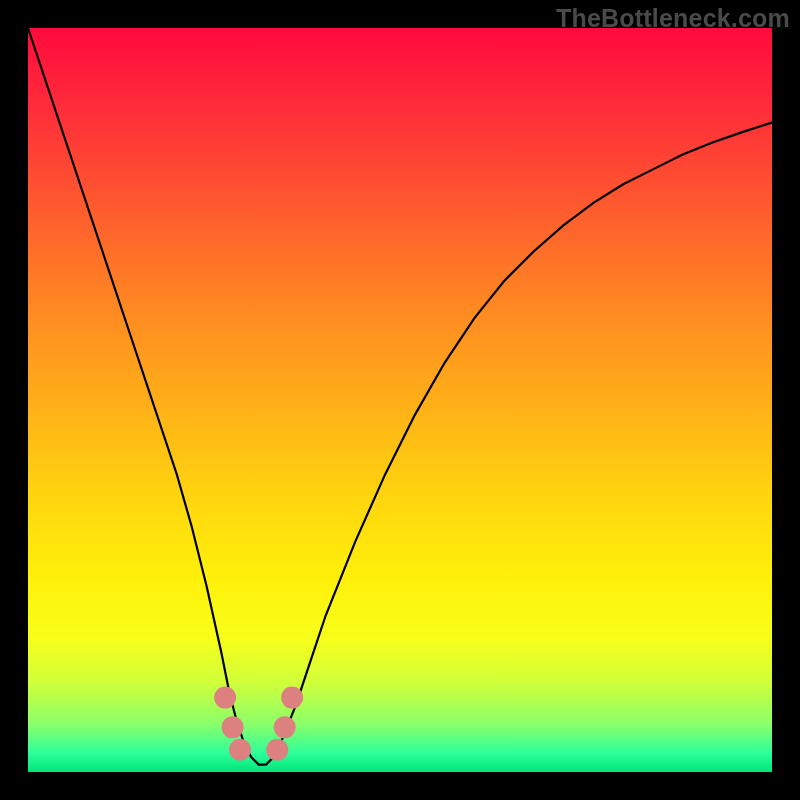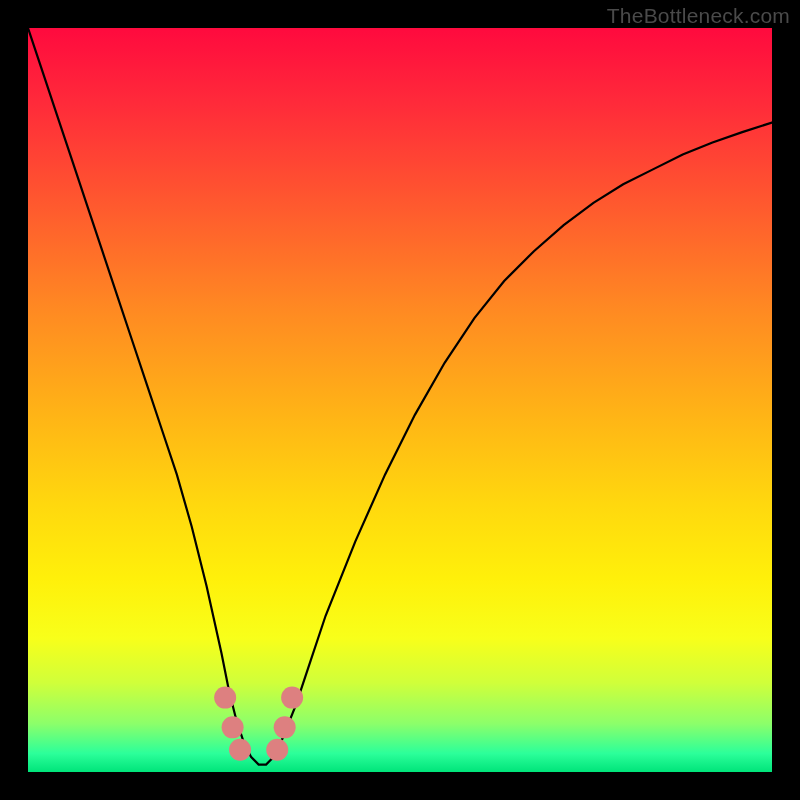--- a/index.html
+++ b/index.html
@@ -41,22 +41,22 @@
       #8cff6a 93.5%,
       #2cff9a 97.5%,
       #00e47a 100%
     );
   }
   .watermark {
     position: absolute;
     top: 4px;
     right: 10px;
     color: #4a4a4a;
-    font-size: 21px;
-    font-weight: 400;
+    font-size: 25px;
+    font-weight: 700;
     letter-spacing: 0.2px;
     user-select: none;
   }
   svg.curve {
     position: absolute;
     inset: 0;
     width: 744px;
     height: 744px;
   }
 </style>

